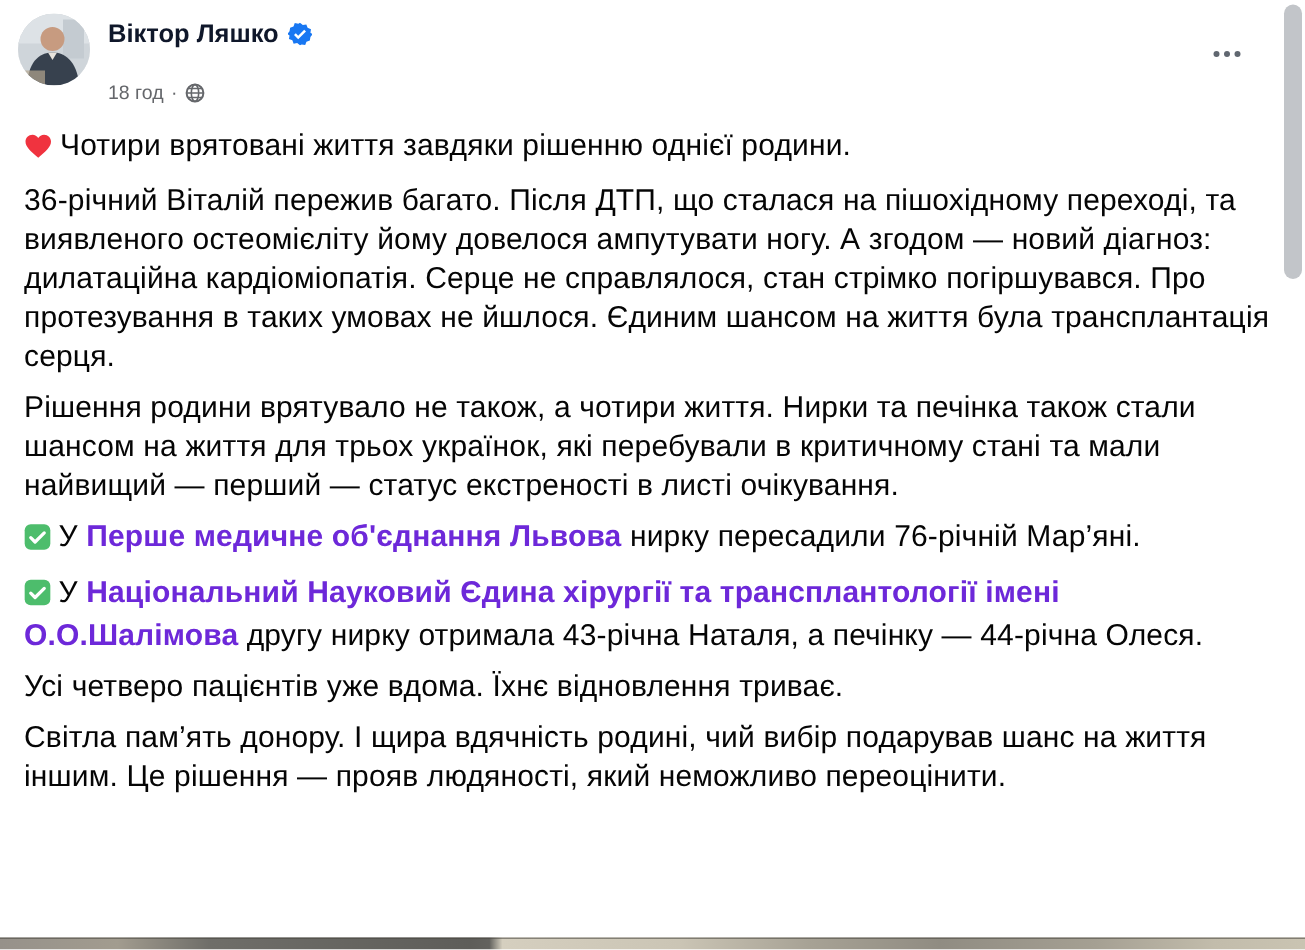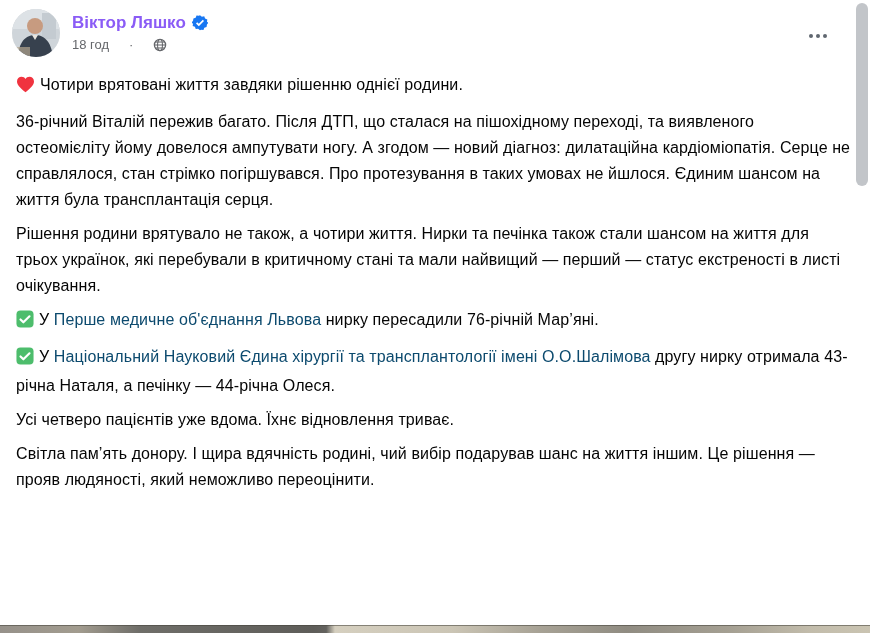--- a/index.html
+++ b/index.html
@@ -13,38 +13,38 @@
   .post { width: 870px; height: 633px; position: relative; background:#fff; }
 
   
   .header { display: flex; align-items: flex-start; padding: 9px 16px 0 12px; position: relative; }
   .avatar {
     width: 48px; height: 48px; border-radius: 50%; overflow: hidden; flex: 0 0 48px;
     cursor: pointer; box-shadow: inset 0 0 0 1px rgba(0,0,0,.08);
   }
   .header-text { margin-left: 12px; padding-top: 3px; }
   .author-row { display: flex; align-items: center; gap: 6px; }
-  .author-name { font-size: 17px; font-weight: 700; color: #8b5cf6; line-height: 21px; cursor: pointer; }
+  .author-name { font-size: 17px; font-weight: 700; color: #0f172a; line-height: 21px; cursor: pointer; }
   .badge { width: 16px; height: 16px; display: inline-block; }
-  .meta-row { display: flex; align-items: center; gap: 20px; margin-top: 4px; color: #65676b; font-size: 13px; }
+  .meta-row { display: flex; align-items: center; gap: 5px; margin-top: 21px; color: #65676b; font-size: 13px; }
   .meta-row .dot { color:#65676b; }
   .globe { width: 14px; height: 14px; display: inline-block; }
   .more-btn {
     position: absolute; right: 36px; top: 24px; width: 32px; height: 24px;
     display: flex; align-items: center; justify-content: center; gap: 3px;
     cursor: pointer; border-radius: 6px; background: transparent; border: none;
   }
   .more-btn i { width: 4px; height: 4px; border-radius: 50%; background: #606770; display:block; }
 
   
   .post-text { padding: 15px 18px 0 16px; }
-  .post-text p { font-size: 16px; line-height: 26px; margin: 0 0 8px; letter-spacing: 0.1px; }
+  .post-text p { font-size: 20px; line-height: 26px; margin: 0 0 8px; letter-spacing: 0.1px; }
   .post-text p:last-child { margin-bottom: 0; }
   .inline-emoji { display: inline-block; vertical-align: -3px; margin-right: 5px; }
-  a.post-link { color: #0c4a6e; font-weight: 400; text-decoration: none; cursor: pointer; }
+  a.post-link { color: #6d28d9; font-weight: 700; text-decoration: none; cursor: pointer; }
 
   
   .photo-strip {
     position: absolute; left: 0; right: 0; bottom: 0; height: 8px; cursor: pointer;
     border-top: 1px solid rgba(70,68,60,0.55);
     background: linear-gradient(90deg,
       #96918a 0%, #a29c8f 9%, #6f6e69 16%, #5e5d59 36%, #63625e 37.5%,
       #d5cfbf 38.5%, #cbc5b5 52%, #a7a295 62%, #908c82 72%,
       #a5a093 84%, #c2bcab 93%, #cac4b2 100%);
   }

